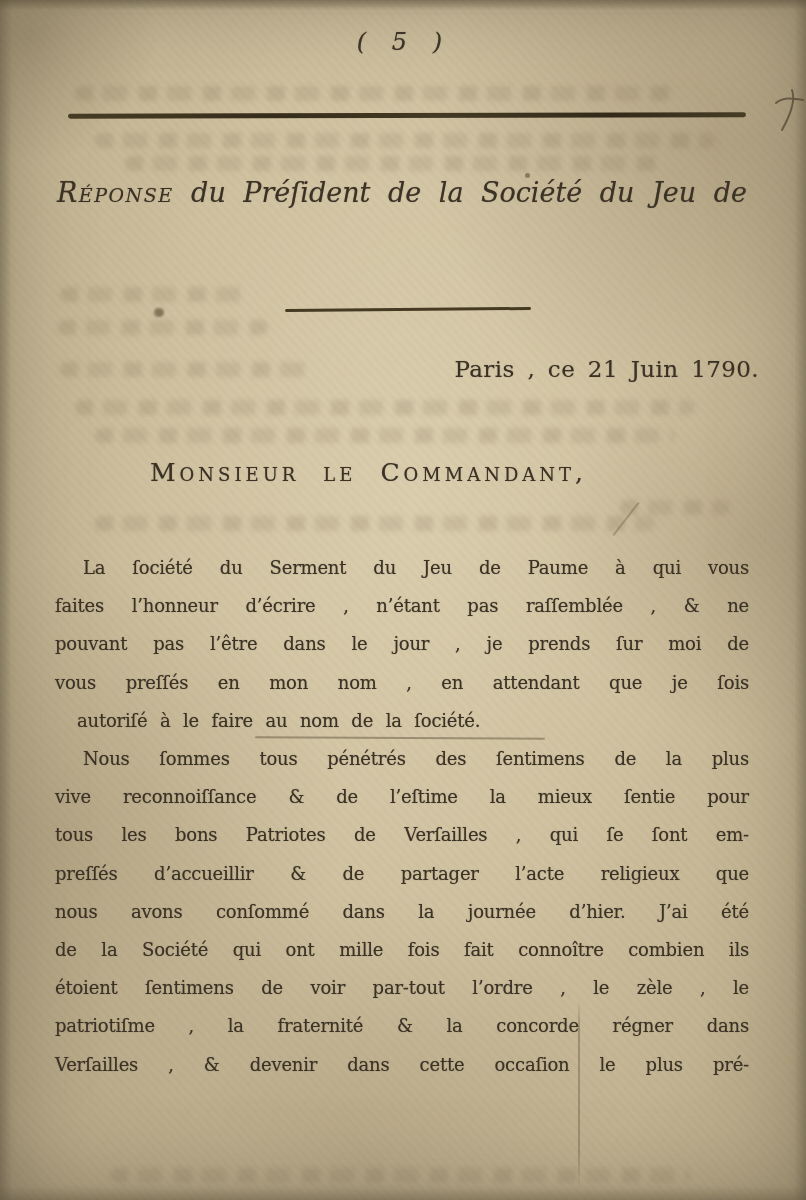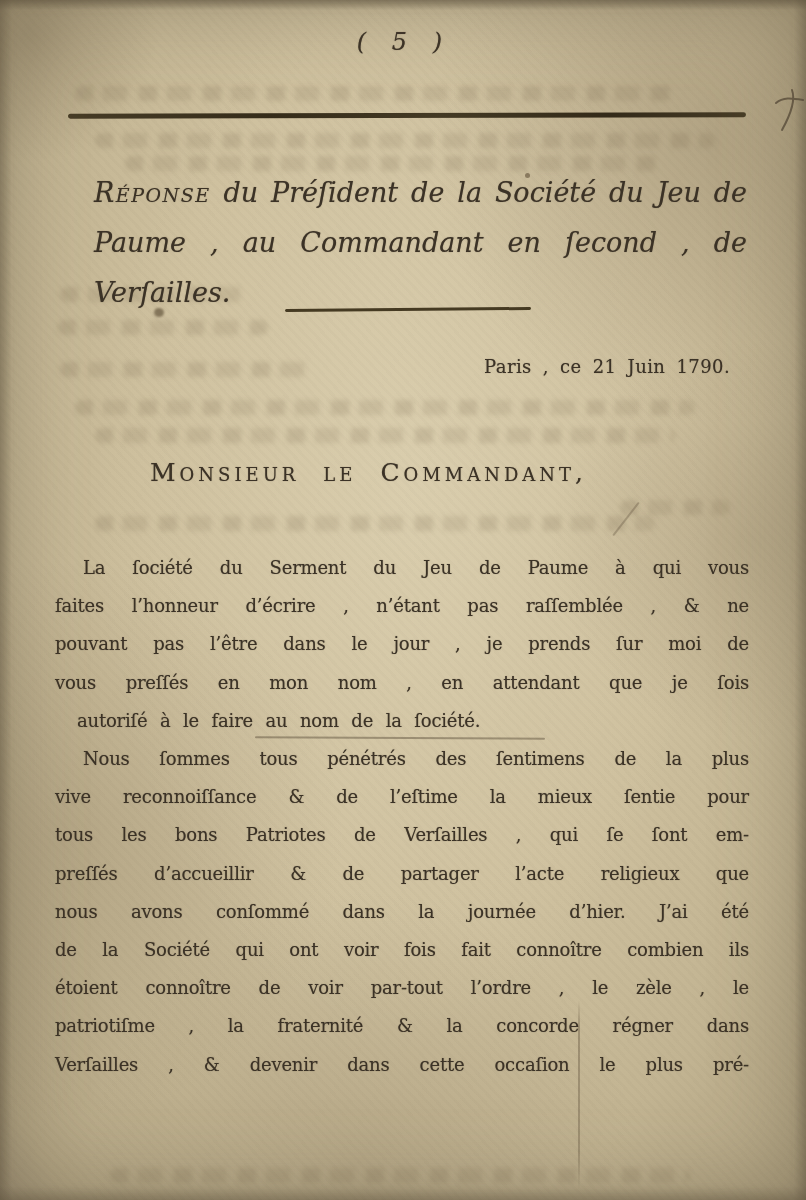--- a/index.html
+++ b/index.html
@@ -50,30 +50,30 @@
   .rule-thick {
     position: absolute; left: 68px; top: 113px; width: 678px; height: 5px;
     background: linear-gradient(90deg, #473c26 0%, #352c1a 30%, #443a24 55%, #332a19 80%, #473c26 100%);
     border-radius: 3px; transform: rotate(-0.12deg);
   }
   .title {
     position: absolute; left: 57px; top: 168px; width: 690px;
     font-style: italic; font-size: 27px; line-height: 50px;
     text-shadow: 0 0 1px rgba(59,50,38,.5);
   }
-  .t-line { text-align: justify; text-align-last: justify; margin-left: 37px; }
+  .t-line { text-align: justify; text-align-last: justify; }
   .sc { font-variant: small-caps; letter-spacing: 1.5px; }
   .rule-short {
     position: absolute; left: 285px; top: 308px; width: 246px; height: 3px;
     background: #453a22; border-radius: 2px; transform: rotate(-0.5deg);
   }
   .dateline {
     position: absolute; top: 356px; left: 0; right: 0;
-    text-align: right; padding-right: 76px;
-    font-size: 18px; word-spacing: 5px; letter-spacing: .4px;
+    text-align: right; padding-right: 47px;
+    font-size: 23px; word-spacing: 5px; letter-spacing: .4px;
     text-shadow: 0 0 1px rgba(59,50,38,.5);
   }
   .salutation {
     position: absolute; left: 150px; top: 458px;
     font-variant: small-caps; font-size: 25px;
     letter-spacing: 4px; word-spacing: 12px;
     text-shadow: 0 0 1px rgba(59,50,38,.55);
   }
   .body-text {
     position: absolute; left: 55px; top: 549px; width: 694px;
@@ -127,42 +127,41 @@
     <path d="M19 4 C22 12, 19 26, 9 44" stroke="#4e4232" stroke-width="2" fill="none" stroke-linecap="round"></path>
   </svg>
 
   <div class="rule-thick"></div>
 
   <div class="title">
     <div class="t-line">
       <span class="sc">Réponse</span>
       <span>du Préſident de la Société du Jeu de</span>
     </div>
-    <div class="t-line">Paume , au Commandant en ſecond , de Verſailles.</div>
   </div>
 
   <div class="rule-short"></div>
 
   <div class="dateline">Paris , ce 21 Juin 1790.</div>
 
   <div class="salutation">Monsieur le Commandant,</div>
 
   <div class="body-text">
     <div class="line indent">La ſociété du Serment du Jeu de Paume à qui vous</div>
     <div class="line">faites l’honneur d’écrire , n’étant pas raſſemblée , &amp; ne</div>
     <div class="line">pouvant pas l’être dans le jour , je prends ſur moi de</div>
     <div class="line">vous preſſés en mon nom , en attendant que je ſois</div>
     <div class="line no-just">autoriſé à le faire au nom de la ſociété.</div>
     <div class="line indent">Nous ſommes tous pénétrés des ſentimens de la plus</div>
     <div class="line">vive reconnoiſſance &amp; de l’eſtime la mieux ſentie pour</div>
     <div class="line">tous les bons Patriotes de Verſailles , qui ſe ſont em-</div>
     <div class="line">preſſés d’accueillir &amp; de partager l’acte religieux que</div>
     <div class="line">nous avons conſommé dans la journée d’hier. J’ai été</div>
-    <div class="line">de la Société qui ont voir fois fait connoître combien ils</div>
-    <div class="line">étoient connoître de voir par-tout l’ordre , le zèle , le</div>
+    <div class="line">de la Société qui ont mille fois fait connoître combien ils</div>
+    <div class="line">étoient ſentimens de voir par-tout l’ordre , le zèle , le</div>
     <div class="line">patriotiſme , la fraternité &amp; la concorde régner dans</div>
     <div class="line">Verſailles , &amp; devenir dans cette occaſion le plus pré-</div>
   </div>
 
   <div class="underline-mark"></div>
   <div class="crease-v"></div>
   <div class="crease-d"></div>
   <div class="fleck f1"></div>
   <div class="fleck f2"></div>
 

